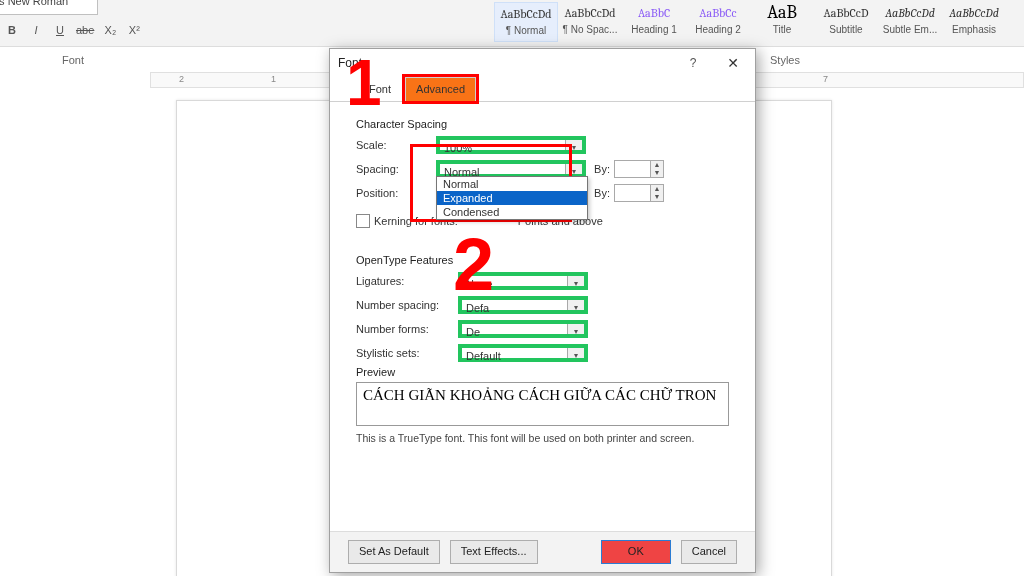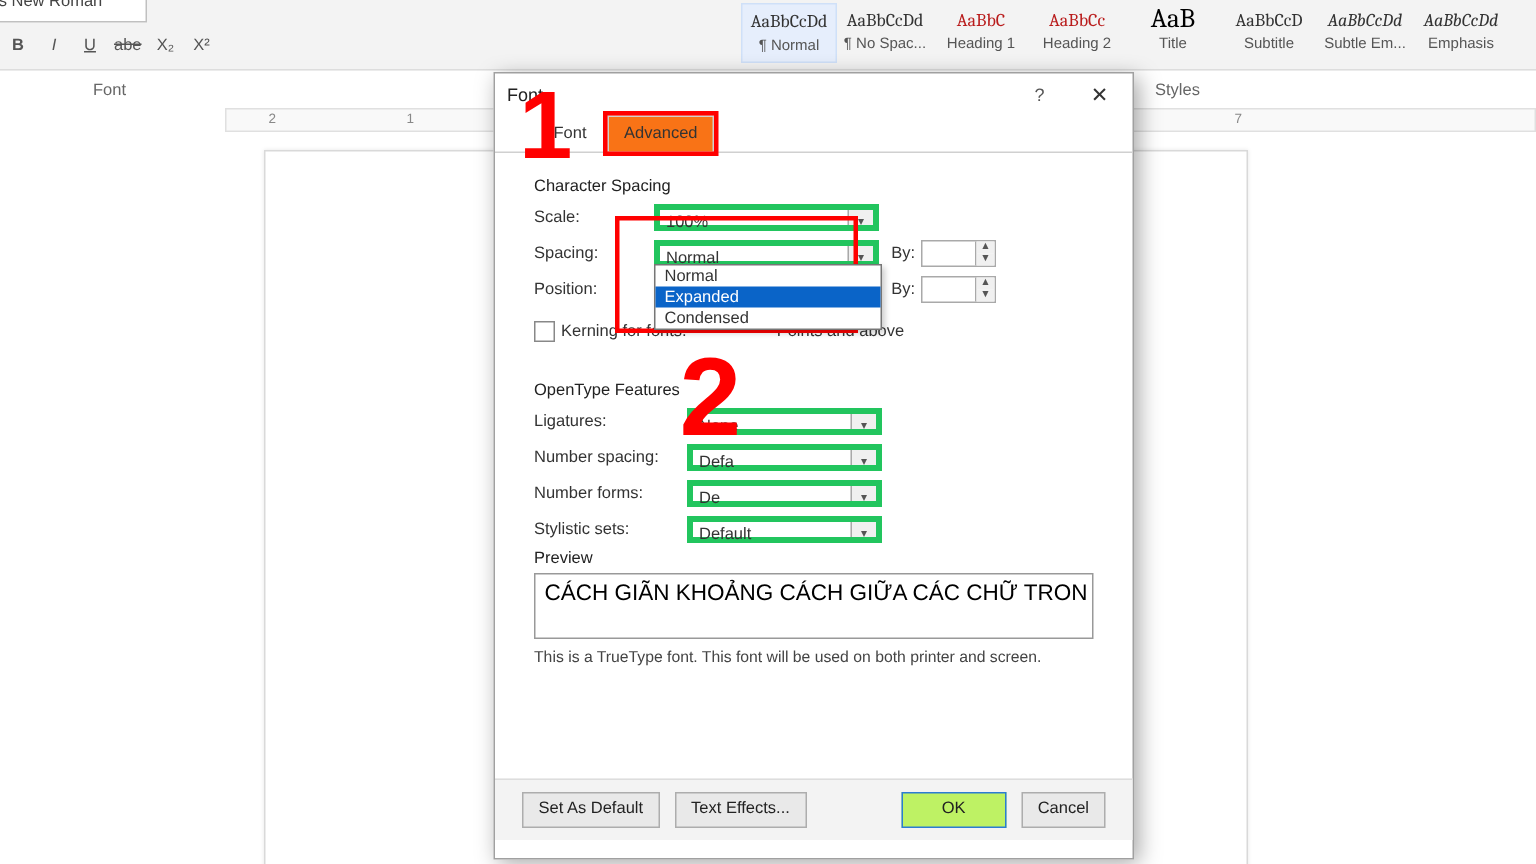--- a/index.html
+++ b/index.html
@@ -5,21 +5,21 @@
   html,body{margin:0;padding:0;font-family:"Segoe UI",Tahoma,sans-serif;font-size:11px;background:#fff;color:#333;}
   .viewport{width:1024px;height:576px;position:relative;background:#fff;overflow:hidden;}
   
   .ribbon{position:absolute;left:0;top:0;right:0;height:46px;background:#f3f3f3;border-bottom:1px solid #ddd;}
   .ribbon .fontname{position:absolute;left:-12px;top:-7px;width:100px;height:18px;background:#fff;border:1px solid #c0c0c0;font-size:11px;padding:1px 4px;color:#444;}
   .ribbon .small-icons{position:absolute;left:4px;top:24px;display:flex;gap:8px;color:#555;}
   .ribbon .small-icons span{min-width:16px;text-align:center;}
   .style-tiles{position:absolute;left:494px;top:2px;display:flex;align-items:center;}
   .tile{width:64px;height:40px;text-align:center;font-size:10px;color:#555;}
   .tile .sample{height:22px;font-family:Cambria,serif;line-height:22px;color:#333;font-size:12px;}
-  .tile .sample.head1,.tile .sample.head2{color:#b91c1c;text-align:center;}
+  .tile .sample.head1,.tile .sample.head2{color:#8b5cf6;text-align:center;}
   .tile .sample.title{font-size:18px;color:#000;font-weight:400;}
   .tile .sample.em{font-style:italic;}
   .tile .lbl{font-size:10px;}
   .tile.sel{background:#e6eefc;border:1px solid #cfe0f8;box-sizing:border-box;}
   .group-label-font{position:absolute;left:62px;top:54px;font-size:11px;color:#666;}
   .group-label-styles{position:absolute;left:770px;top:54px;font-size:11px;color:#666;}
   
   .ruler{position:absolute;left:150px;top:72px;right:0;height:14px;background:#f9f9f9;border:1px solid #e0e0e0;font-size:9px;color:#888;}
   .ruler span{position:absolute;top:1px;}
   
@@ -44,25 +44,25 @@
   .spin{display:flex;border:1px solid #a9a9a9;background:#fff;height:18px;width:50px;box-sizing:border-box;}
   .spin .val{flex:1;line-height:16px;}
   .spin .arrows{width:12px;border-left:1px solid #a9a9a9;display:flex;flex-direction:column;}
   .spin .arrows div{flex:1;font-size:7px;line-height:8px;text-align:center;color:#555;background:#f0f0f0;}
   .by-label{width:24px;text-align:right;padding-right:4px;}
   .chk{display:flex;align-items:center;gap:4px;text-align:right;}
   .chk .box{width:12px;height:12px;border:1px solid #888;background:#fff;display:inline-block;}
   .dropdown{position:absolute;border:1px solid #767676;background:#fff;z-index:5;box-shadow:2px 2px 4px rgba(0,0,0,.2);}
   .dropdown .opt{padding:1px 6px;font-size:11px;}
   .dropdown .opt.sel{background:#0a64c8;color:#fff;}
-  .preview-box{border:1px solid #999;height:34px;padding:4px 6px;font-family:Liberation Sans, sans-serif;font-size:15px;color:#000;overflow:hidden;white-space:nowrap;}
+  .preview-box{border:1px solid #999;height:34px;padding:4px 6px;font-family:Liberation Serif, serif;font-size:15px;color:#000;overflow:hidden;white-space:nowrap;}
   .hint{font-size:10.5px;color:#444;margin-top:6px;}
-  .dlg-buttons{position:absolute;left:0;right:0;bottom:12px;height:40px;background:#f3f3f3;border-top:1px solid #ddd;display:flex;align-items:center;padding:0 18px;gap:10px;}
+  .dlg-buttons{position:absolute;left:0;right:0;bottom:0;height:40px;background:#f3f3f3;border-top:1px solid #ddd;display:flex;align-items:center;padding:0 18px;gap:10px;}
   .wbtn{border:1px solid #adadad;background:#e9e9e9;height:22px;padding:0 10px;font-size:11px;line-height:20px;color:#222;}
-  .wbtn.primary{border-color:#2b7cd3;background:#bef264;padding:0 26px;}
+  .wbtn.primary{border-color:#2b7cd3;background:#ef4444;padding:0 26px;}
   
   .ann{position:absolute;color:#ff0000;font-weight:700;font-family:Arial,sans-serif;pointer-events:none;}
   .ann.n1{left:346px;top:46px;font-size:64px;}
   .ann.n2{left:453px;top:222px;font-size:74px;}
   .red-box{position:absolute;border:3px solid #ff0000;pointer-events:none;}
 </style>
 </head>
 <body>
 
 <div class="viewport">

